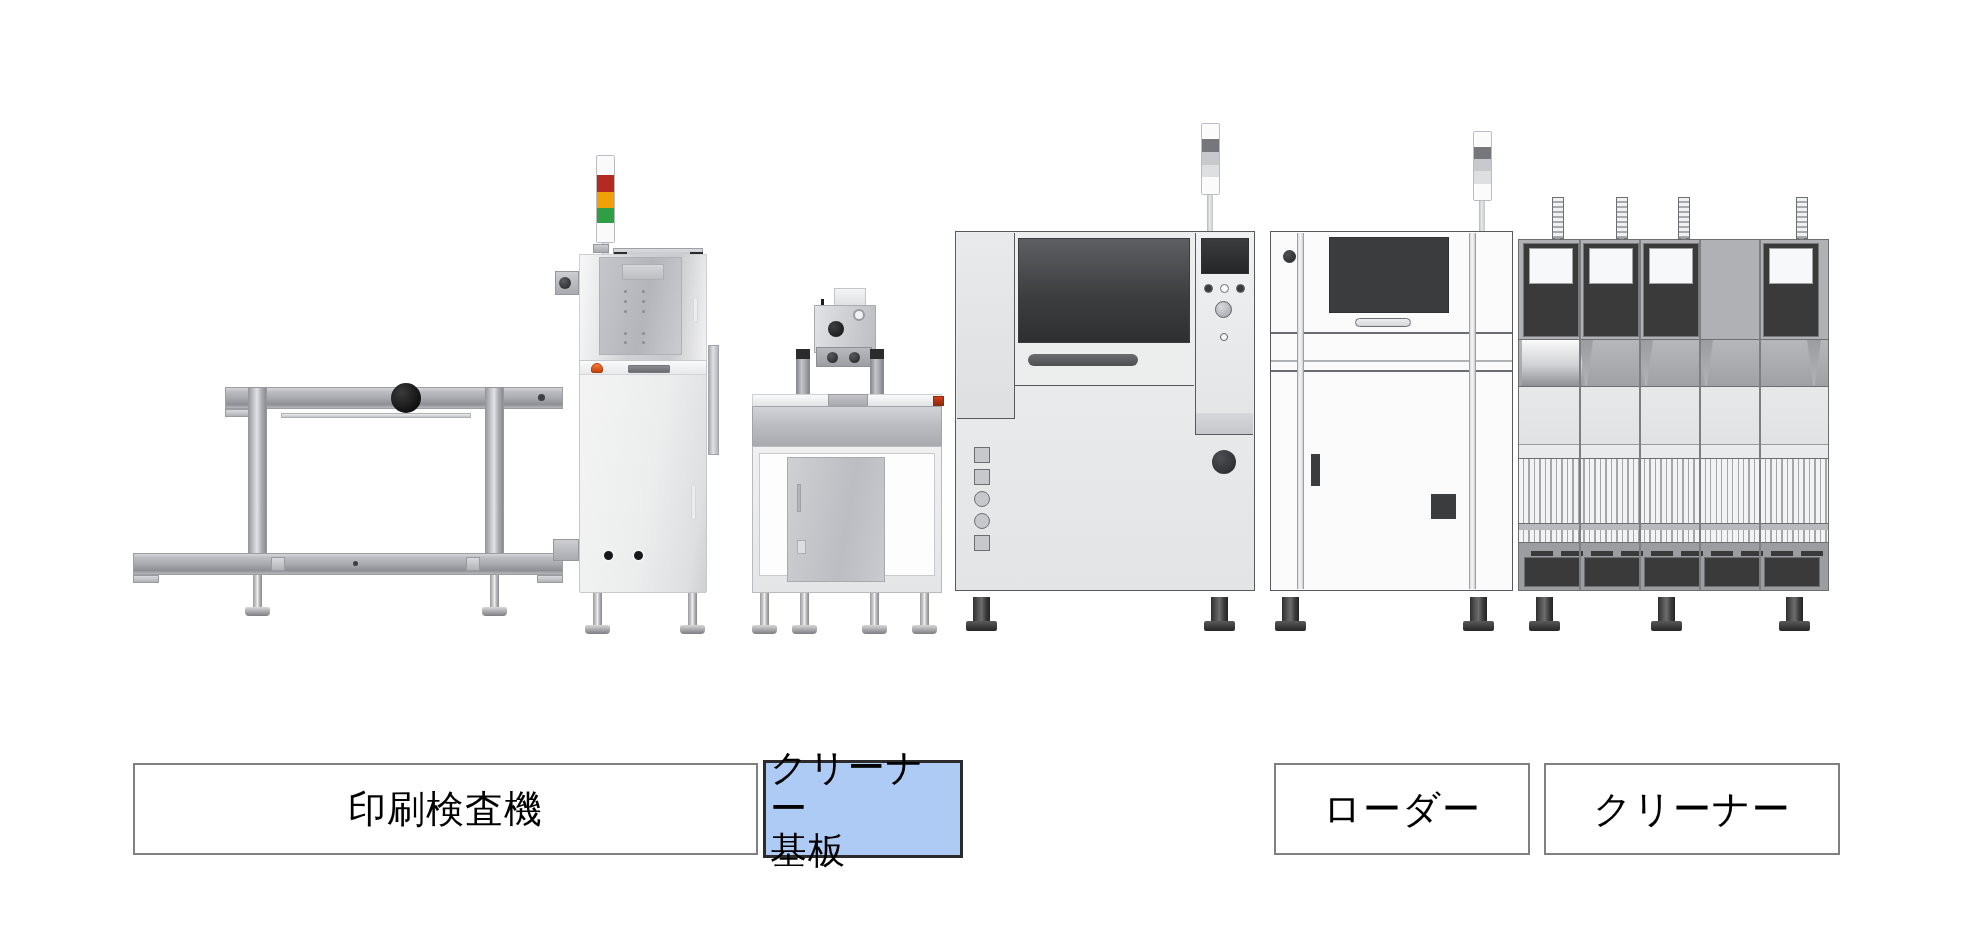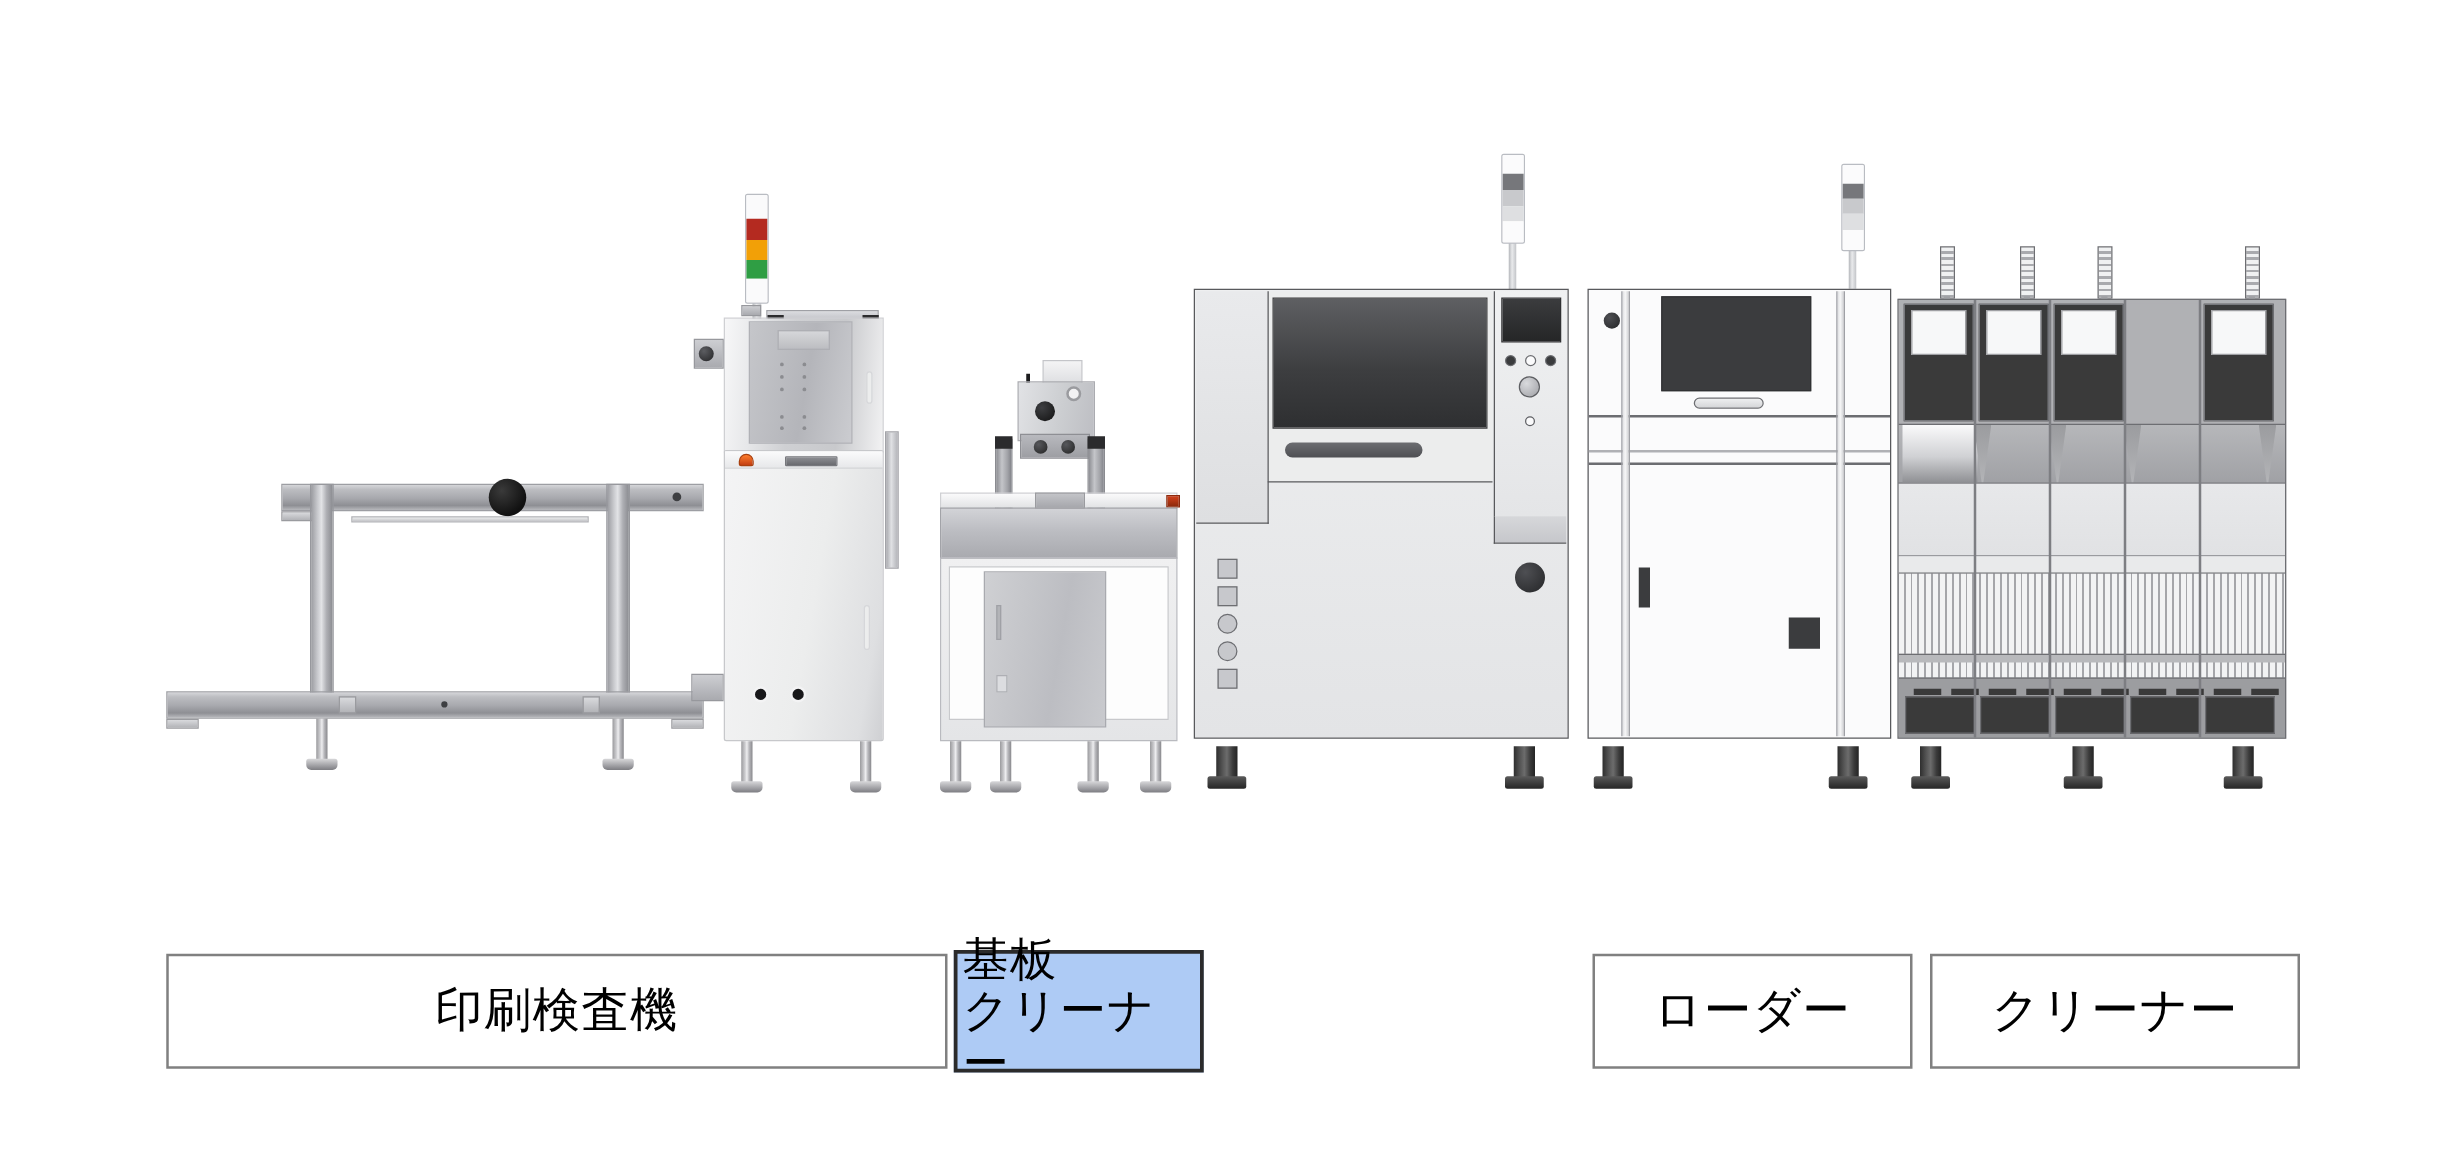--- a/index.html
+++ b/index.html
@@ -756,22 +756,22 @@
   </div>
 
   <div id="buttonbar">
 
     <div class="tabbtn" id="btn-0" style="left:133px; top:23px; width:625px; height:92px;">
       <span>印刷検査機</span>
     </div>
 
     <div class="tabbtn selected" id="btn-1" style="left:763px; top:20px; width:200px; height:98px;">
       <span style="display:block;">
+        <span style="display:block;">クリーナー</span>
         <span style="display:block;">基板</span>
-        <span style="display:block;">クリーナー</span>
       </span>
     </div>
 
 
     <div class="tabbtn" id="btn-3" style="left:1274px; top:23px; width:256px; height:92px;">
       <span>ローダー</span>
     </div>
 
     <div class="tabbtn" id="btn-4" style="left:1544px; top:23px; width:296px; height:92px;">
       <span>クリーナー</span>

